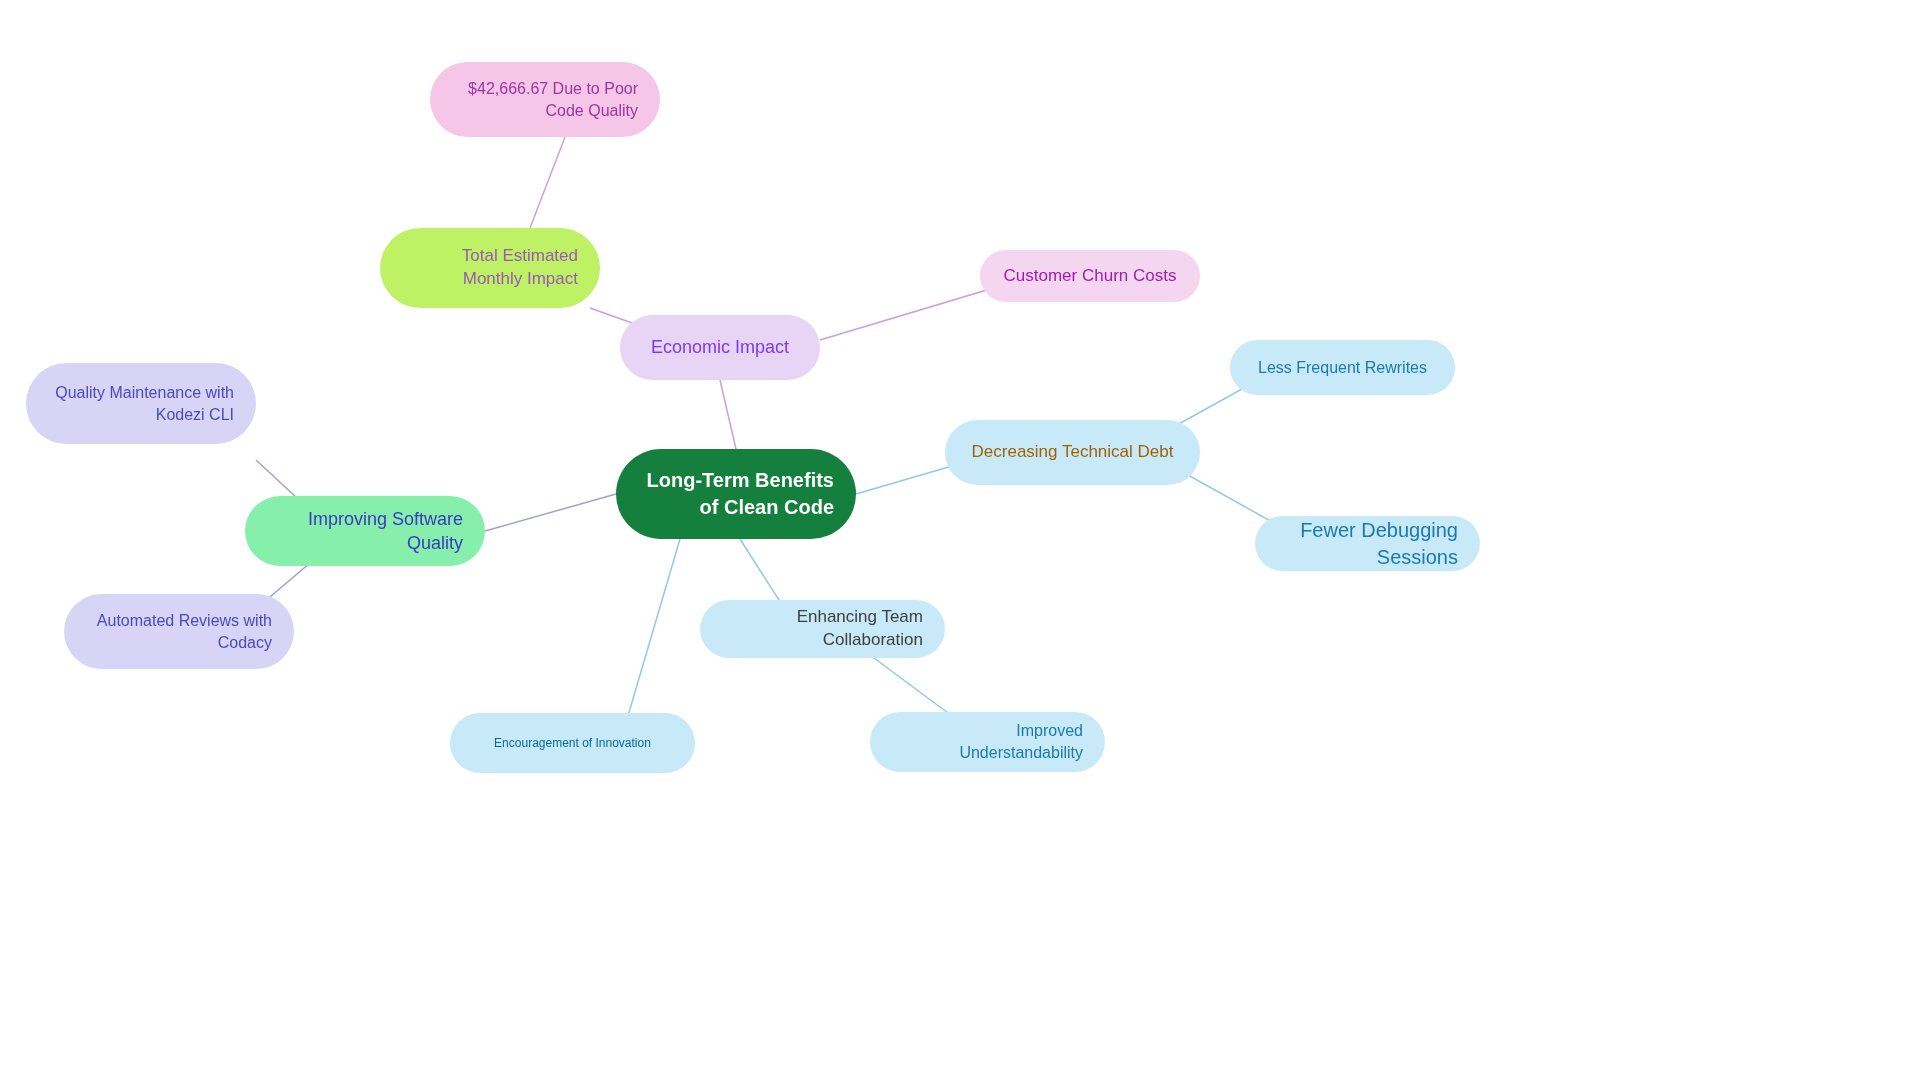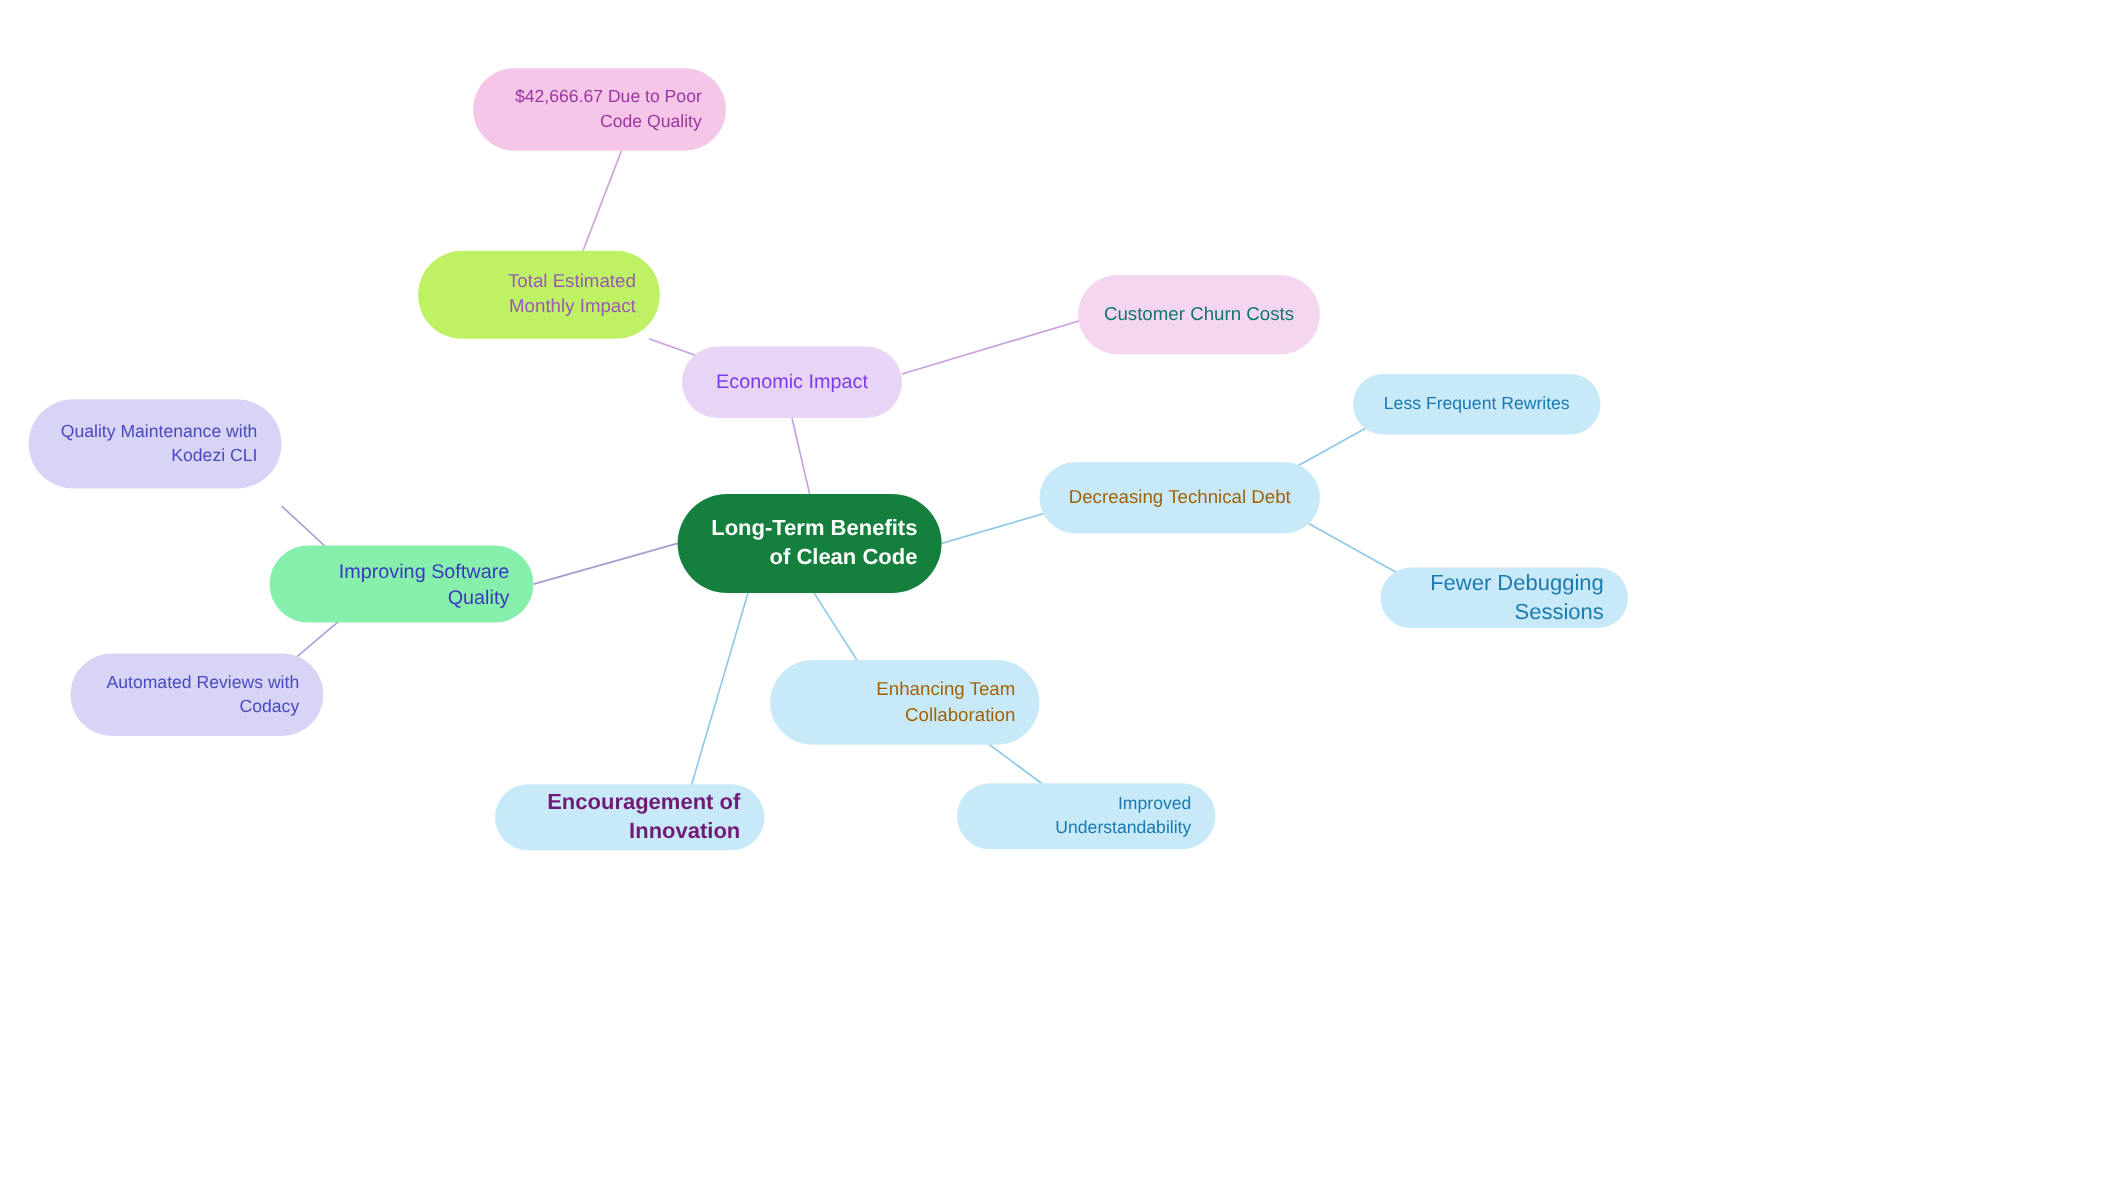--- a/index.html
+++ b/index.html
@@ -73,24 +73,24 @@
       font-size: 16px;
       width: 230px;
       height: 75px;
       left: 430px;
       top: 62px;
     }
 
     
     .node-churn {
       background: #f5d6f0;
-      color: #0f766e;
+      color: #a21caf;
       font-size: 17px;
       width: 220px;
-      height: 72px;
+      height: 52px;
       left: 980px;
       top: 250px;
     }
 
     
     .node-improving {
       background: #86efac;
       color: #3a3abf;
       font-size: 18px;
       width: 240px;
@@ -150,49 +150,48 @@
       font-size: 20px;
       width: 225px;
       height: 55px;
       left: 1255px;
       top: 516px;
     }
 
     
     .node-enhancing {
       background: #c8eaf8;
-      color: #a16207;
+      color: #404040;
       font-size: 17px;
       width: 245px;
-      height: 77px;
+      height: 58px;
       left: 700px;
       top: 600px;
     }
 
     
     .node-understandability {
       background: #c8eaf8;
       color: #1a7ab0;
       font-size: 16px;
       width: 235px;
       height: 60px;
       left: 870px;
       top: 712px;
     }
 
     
     .node-encouragement {
       background: #c8eaf8;
-      color: #701a75;
-      font-size: 20px;
+      color: #0369a1;
+      font-size: 12px;
       width: 245px;
       height: 60px;
       left: 450px;
       top: 713px;
-      font-weight: bold;
     }
 
   </style>
 </head>
 <body>
 
 <svg class="connections">
 
   <line x1="736" y1="449" x2="720" y2="380" stroke="#c8a0e0" stroke-width="1.5"></line>
 

